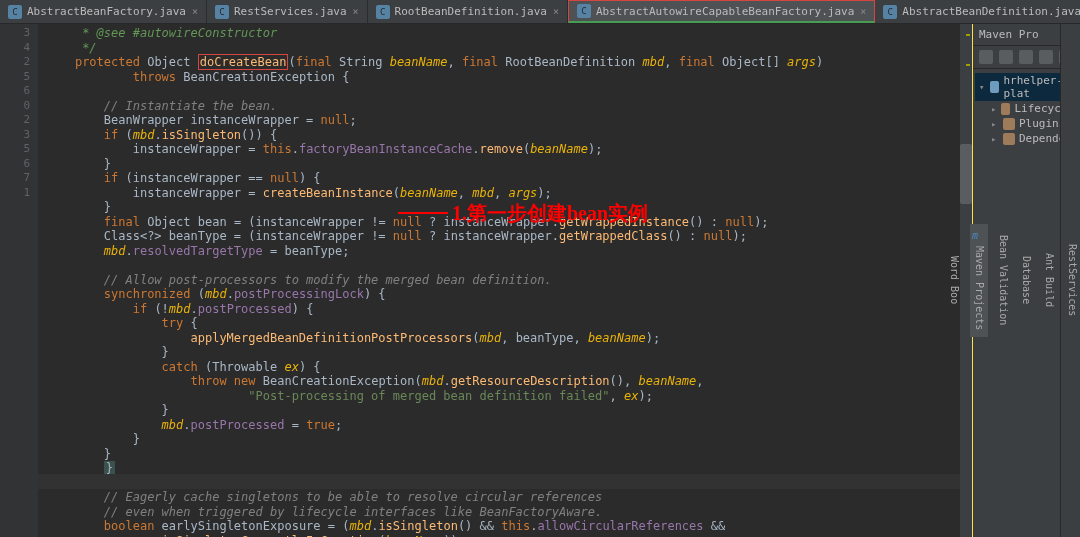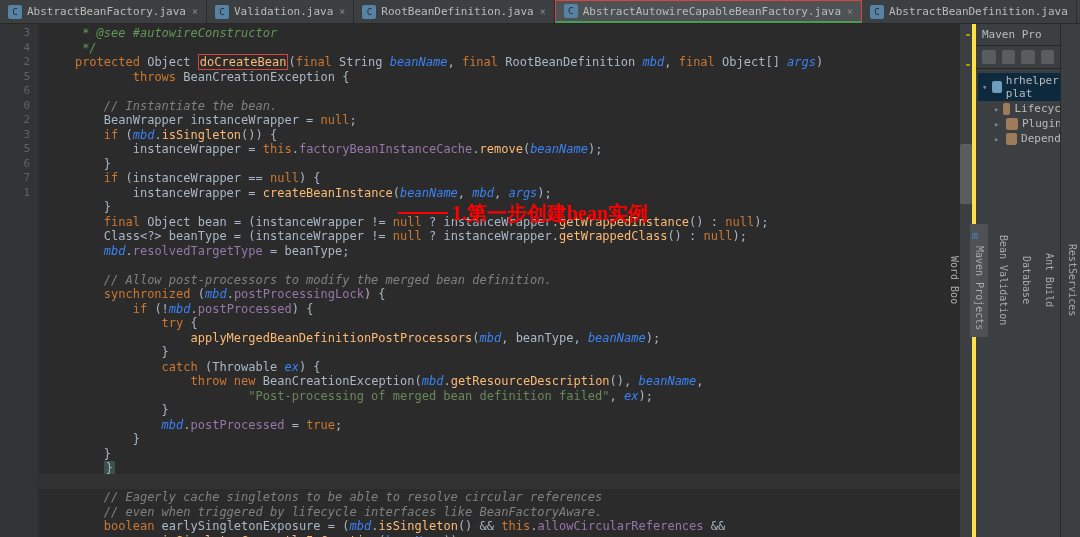--- a/index.html
+++ b/index.html
@@ -83,21 +83,21 @@
       position: absolute;
       left: 0;
       right: 0;
       height: 14.5px;
     }
     .kw { color: #cc7832; }
     .str { color: #6a8759; }
     .com { color: #808080; font-style: italic; }
     .doc { color: #629755; font-style: italic; }
     .method { color: #fdba74; }
-    .param { color: #3b82f6; font-style: italic; margin-top: 12px; }
+    .param { color: #eab308; font-style: italic; margin-top: 12px; }
     .field { color: #9876aa; }
     .ident { color: #a9b7c6; }
     .boxed { border: 1px solid #d64540; padding: 0 1px; }
     .annotation-overlay {
       position: absolute;
       color: #ff0000;
       font-size: 20px;
       font-weight: bold;
       font-family: 'SimSun', serif;
       pointer-events: none;
@@ -106,21 +106,21 @@
     }
     .annotation-line {
       width: 50px;
       height: 2px;
       background: #ff0000;
       margin-right: 4px;
     }
     .right-panel {
       width: 108px;
       background: #3c3f41;
-      border-left: 4px solid #fde047;
+      border-left: 1px solid #fde047;
       font-size: 11px;
       color: #bbbbbb;
     }
     .right-panel-header {
       padding: 4px 6px;
       border-bottom: 1px solid #282828;
       display: flex;
       align-items: center;
       gap: 6px;
     }
@@ -205,21 +205,21 @@
 <body>
 
 <div class="tabs">
   <div class="tab">
       <span class="tab-icon">C</span>
       <span>AbstractBeanFactory.java</span>
       <span class="tab-close">×</span>
     </div>
   <div class="tab">
       <span class="tab-icon">C</span>
-      <span>Validation.java</span>
+      <span>RestServices.java</span>
       <span class="tab-close">×</span>
     </div>
   <div class="tab">
       <span class="tab-icon">C</span>
       <span>RootBeanDefinition.java</span>
       <span class="tab-close">×</span>
     </div>
   <div class="tab active">
       <span class="tab-icon">C</span>
       <span>AbstractAutowireCapableBeanFactory.java</span>

